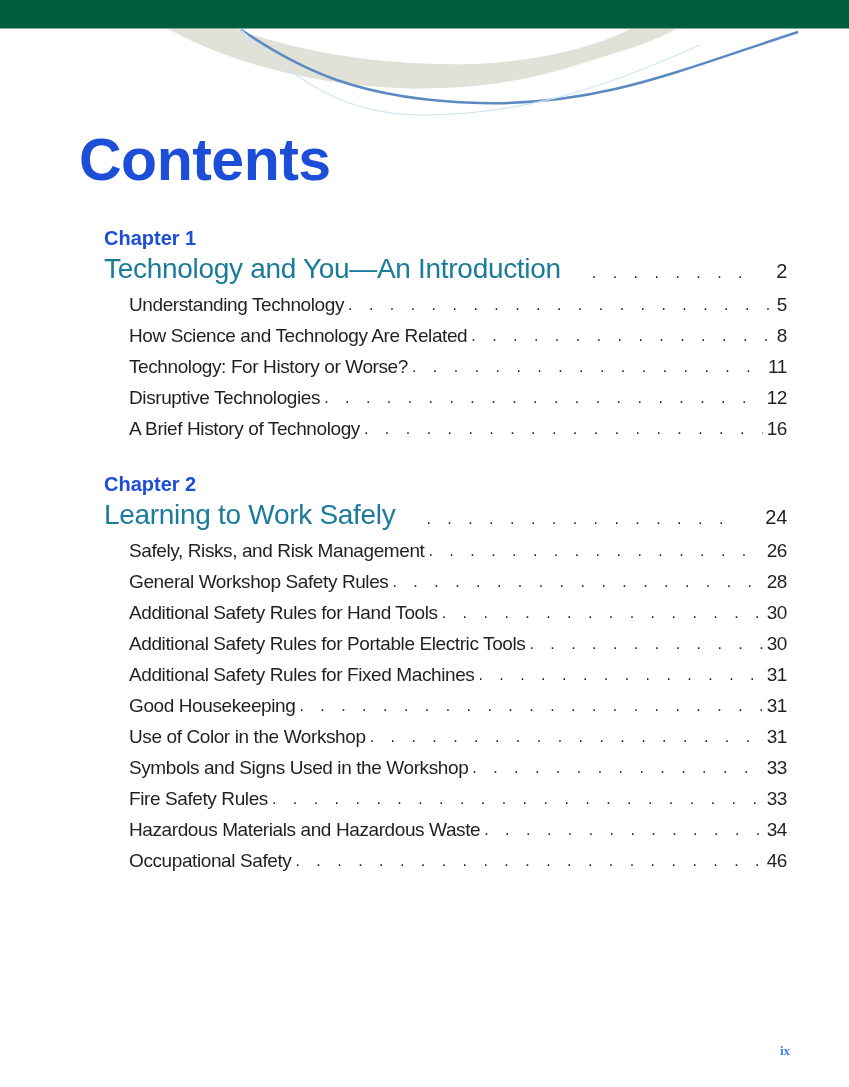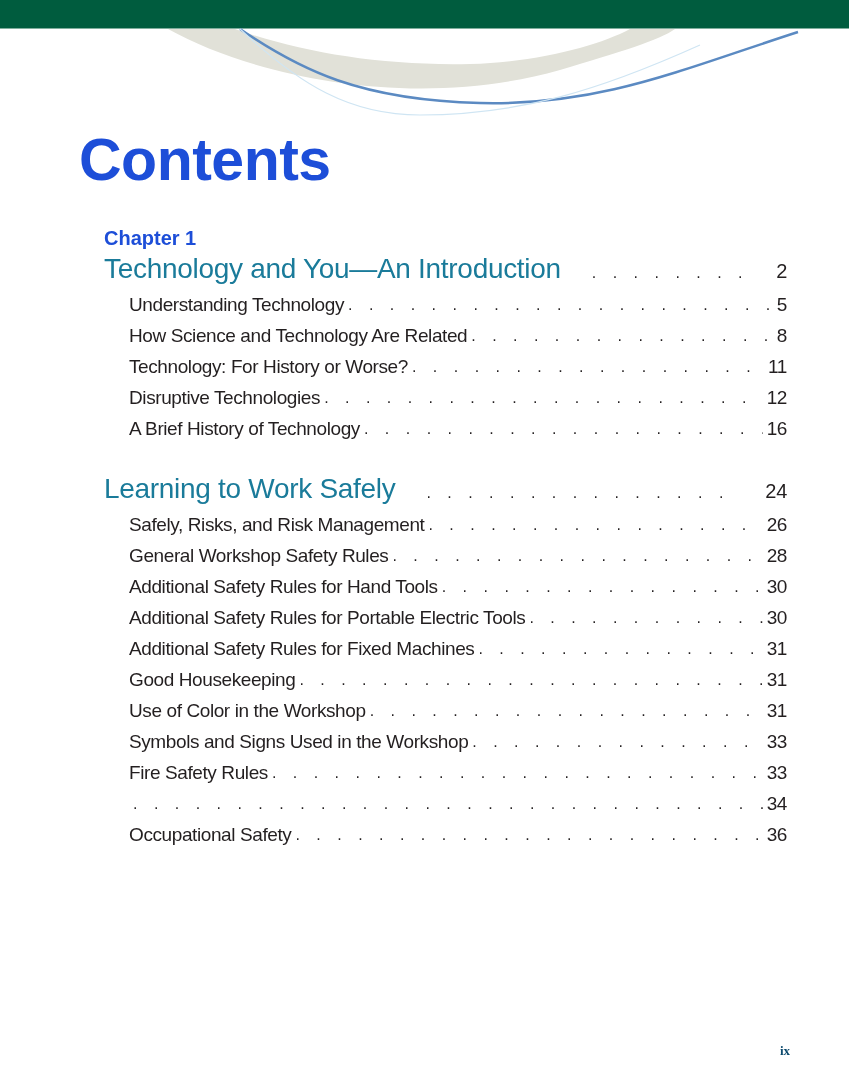--- a/index.html
+++ b/index.html
@@ -35,21 +35,21 @@
   .entry-text, .chapter-title-text { white-space: nowrap; }
   .leader {
     flex: 1; overflow: hidden; white-space: nowrap; margin: 0 4px;
     letter-spacing: 6px; font-size: 16px; color: #231f20;
   }
   .chapter-title-row .leader { color: #231f20; }
   .page-num { white-space: nowrap; text-align: right; }
   .chapter-title-row .page-num { font-size: 20px; color: #231f20; }
   .folio {
     position: absolute; left: 780px; top: 1043px;
-    font-family: "Liberation Serif", serif; font-size: 13px; font-weight: bold; color: #0c4a6e;
+    font-family: "Liberation Serif", serif; font-size: 13px; font-weight: bold; color: #3b82f6;
   }
 </style>
 </head>
 <body>
 
 <div class="top-band"></div>
 
 <svg class="swoosh" viewBox="0 0 849 130">
   <path d="M168,29 C260,80 420,110 560,70 C620,52 660,40 675,29 L630,29 C600,45 540,62 470,64 C380,66 300,52 235,29 Z" fill="#e1e1d8"></path>
   <path d="M240,29 C300,70 360,100 480,103 C600,106 680,70 798,32" fill="none" stroke="#5b8ac2" stroke-width="2.5"></path>
@@ -86,20 +86,21 @@
     <span class="page-num">12</span>
   </div>
   <div class="entry">
     <span class="entry-text">A Brief History of Technology</span>
     <span class="leader">. . . . . . . . . . . . . . . . . . . . . . . . . . . . . . . . . . . . . . . . . . . . . . . . . . . . . . . . . . . . . . .</span>
     <span class="page-num">16</span>
   </div>
 </div>
 
 <div class="chapter" style="top:473px;">
+  <div class="chapter-label">Chapter 2</div>
   <div class="chapter-title-row">
     <span class="chapter-title-text">Learning to Work Safely</span>
     <span class="leader">. . . . . . . . . . . . . . . . . . . . . . . . . . . . . . . . . . . . . . . . . . . . . . . . . . . . . . . . . . . . . . .</span>
     <span class="page-num">24</span>
   </div>
   <div class="entry">
     <span class="entry-text">Safely, Risks, and Risk Management</span>
     <span class="leader">. . . . . . . . . . . . . . . . . . . . . . . . . . . . . . . . . . . . . . . . . . . . . . . . . . . . . . . . . . . . . . .</span>
     <span class="page-num">26</span>
   </div>
@@ -137,23 +138,24 @@
     <span class="entry-text">Symbols and Signs Used in the Workshop</span>
     <span class="leader">. . . . . . . . . . . . . . . . . . . . . . . . . . . . . . . . . . . . . . . . . . . . . . . . . . . . . . . . . . . . . . .</span>
     <span class="page-num">33</span>
   </div>
   <div class="entry">
     <span class="entry-text">Fire Safety Rules</span>
     <span class="leader">. . . . . . . . . . . . . . . . . . . . . . . . . . . . . . . . . . . . . . . . . . . . . . . . . . . . . . . . . . . . . . .</span>
     <span class="page-num">33</span>
   </div>
   <div class="entry">
+    <span class="entry-text">Hazardous Materials and Hazardous Waste</span>
     <span class="leader">. . . . . . . . . . . . . . . . . . . . . . . . . . . . . . . . . . . . . . . . . . . . . . . . . . . . . . . . . . . . . . .</span>
     <span class="page-num">34</span>
   </div>
   <div class="entry">
     <span class="entry-text">Occupational Safety</span>
     <span class="leader">. . . . . . . . . . . . . . . . . . . . . . . . . . . . . . . . . . . . . . . . . . . . . . . . . . . . . . . . . . . . . . .</span>
-    <span class="page-num">36</span>
+    <span class="page-num">46</span>
   </div>
 </div>
 
 <div class="folio">ix</div>
 
 </body></html>

